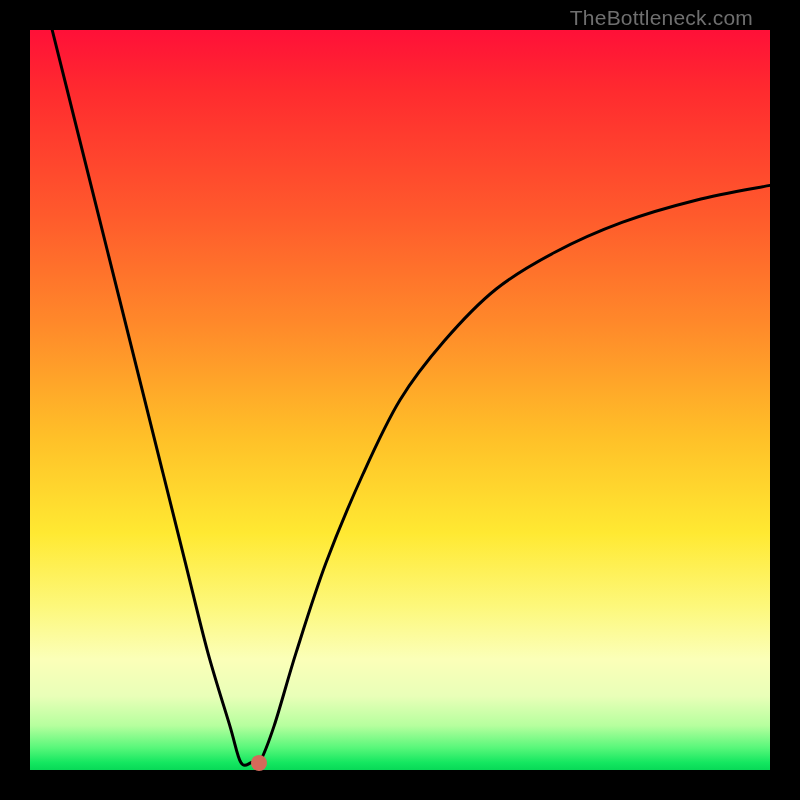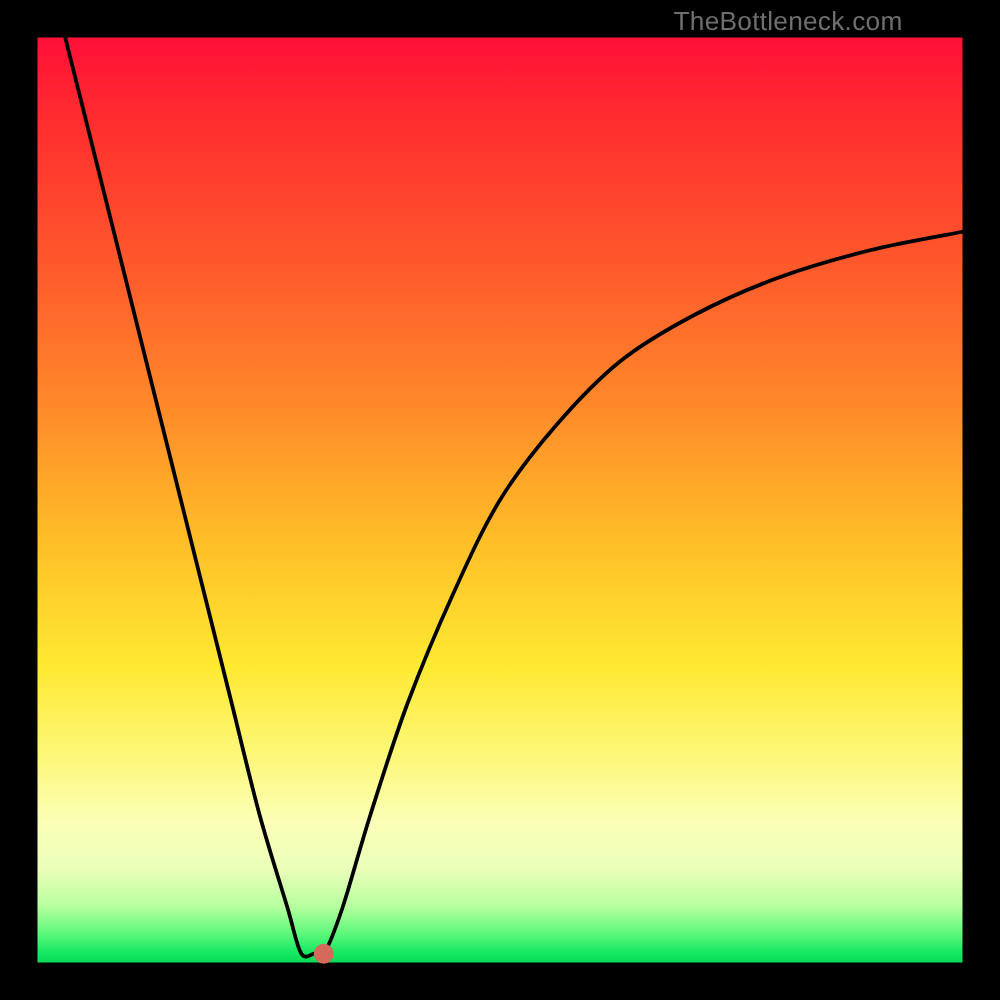--- a/index.html
+++ b/index.html
@@ -9,20 +9,21 @@
     height: 800px;
     overflow: hidden;
     background: #000;
     font-family: Arial, Helvetica, sans-serif;
   }
   .frame {
     position: relative;
     width: 734px;
     height: 800px;
     background: #000;
+    padding-left: 31px;
   }
   .plot {
     position: absolute;
     left: 30px;
     top: 30px;
     width: 740px;
     height: 740px;
     
     background: linear-gradient(
       to bottom,

